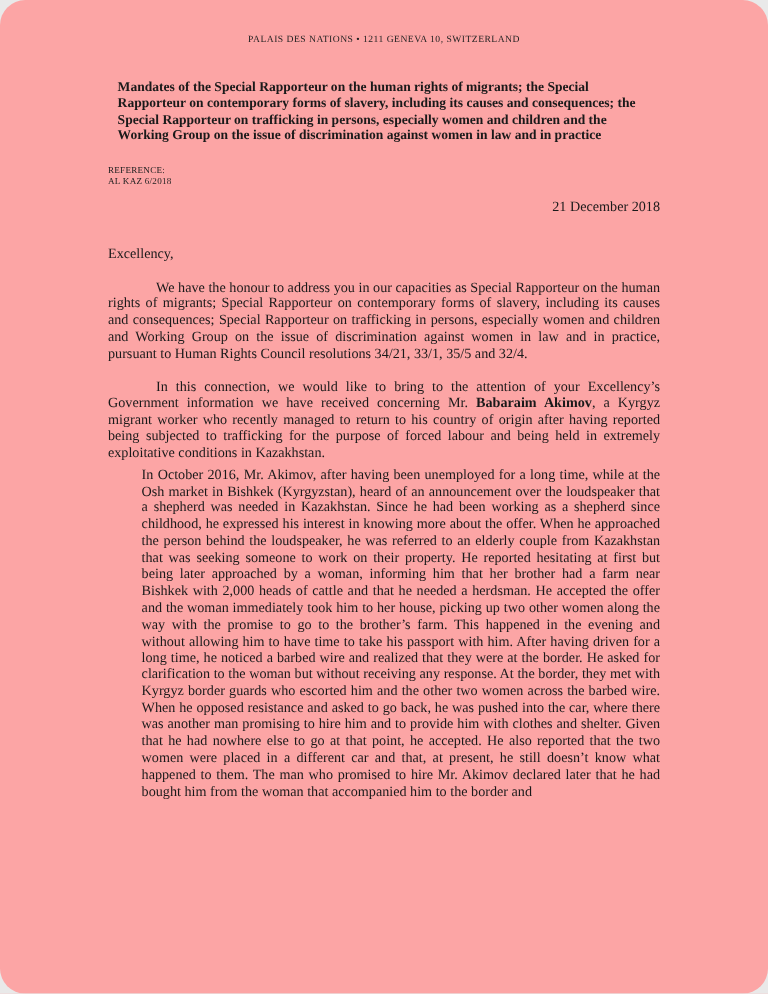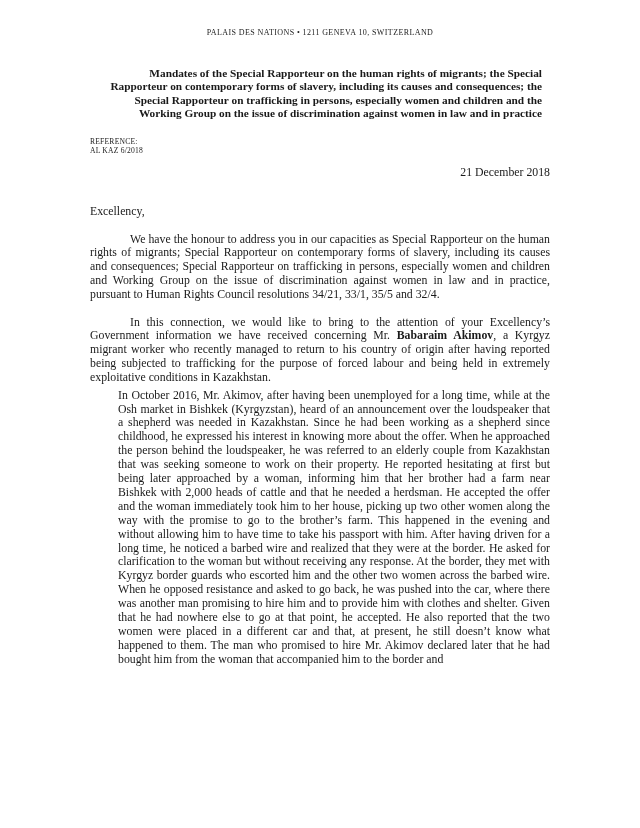--- a/index.html
+++ b/index.html
@@ -5,36 +5,37 @@
   html, body {
     margin: 0;
     padding: 0;
     background: #e9e9e9;
   }
   .page {
     position: relative;
     width: 640px;
     height: 828px;
     margin: 0 auto;
-    background: #ffffff;
+    background: #fca5a5;
     box-sizing: border-box;
     padding: 28px 90px 0 90px;
     overflow: hidden;
     font-family: "Liberation Serif", "DejaVu Serif", serif;
     color: #1a1a1a;
+    border-radius: 21px;
   }
   .letterhead {
     text-align: center;
     font-size: 8px;
     letter-spacing: 0.4px;
     color: #222;
   }
   .mandates {
     margin: 30px 8px 0 8px;
-    text-align: right;
+    text-align: left;
     font-weight: bold;
     font-size: 11.3px;
     line-height: 13.4px;
   }
   .reference {
     margin-top: 16px;
     font-size: 7.6px;
     letter-spacing: 0.2px;
     line-height: 9.5px;
     color: #222;

